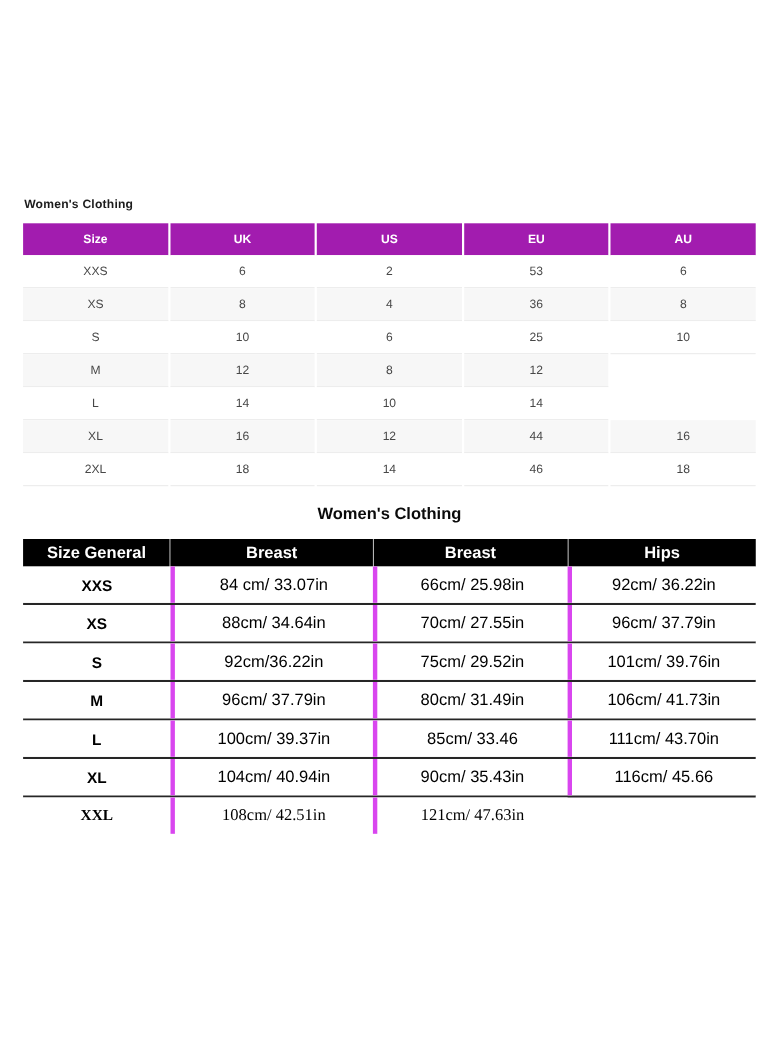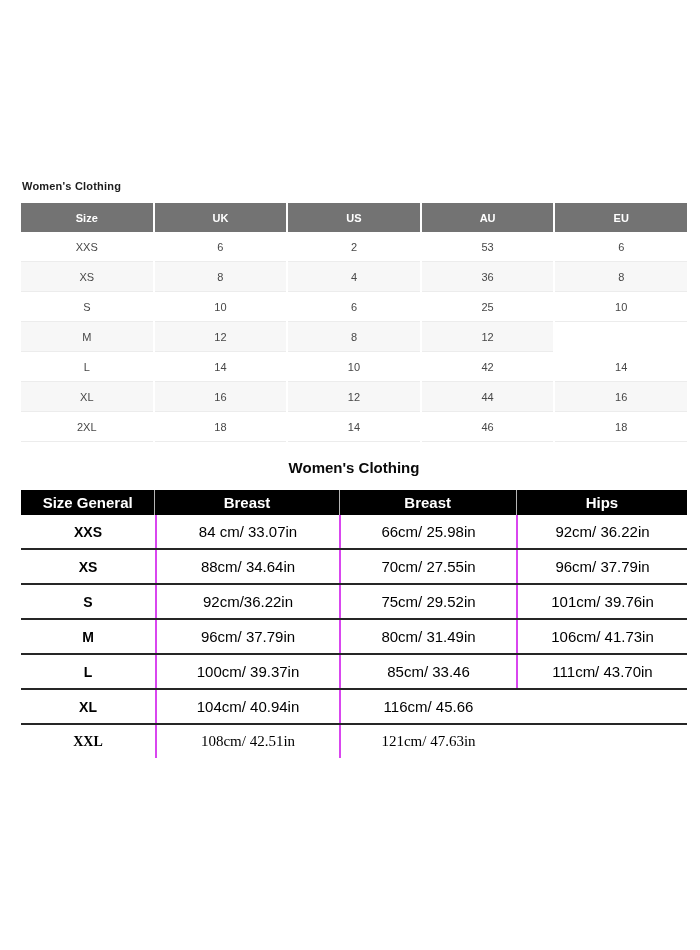--- a/index.html
+++ b/index.html
@@ -31,21 +31,21 @@
     left: 21px;
     top: 203px;
     width: 666px;
   }
   .t1-head {
     display: grid;
     grid-template-columns: repeat(5, 1fr);
     gap: 2px;
   }
   .t1-head .cell {
-    background: #737373;
+    background: #a21caf;
     color: #ffffff;
     height: 29px;
     display: flex;
     align-items: center;
     justify-content: center;
     font-size: 11px;
     font-weight: 700;
   }
   .t1-row {
     display: grid;
@@ -110,43 +110,43 @@
     font-family: Liberation Serif, serif;
   }
   .t2-row .cell {
     height: 33px;
     box-sizing: border-box;
     display: flex;
     align-items: center;
     justify-content: center;
     font-size: 15px;
     color: #000000;
-    border-left: 2px solid #d946ef;
+    border-left: 4px solid #d946ef;
     background: #ffffff;
   }
   .t2-row .cell:first-child {
     border-left: none;
     font-weight: 700;
     font-size: 14px;
   }
 </style>
 </head>
 <body>
 
 <div class="page">
 
   <div class="t1-title">Women's Clothing</div>
 
   <div class="t1">
     <div class="t1-head" id="t1-head">
         <div class="cell">Size</div>
         <div class="cell">UK</div>
         <div class="cell">US</div>
+        <div class="cell">EU</div>
         <div class="cell">AU</div>
-        <div class="cell">EU</div>
       </div>
     <div id="t1-body">
         <div class="t1-row">
           <div class="cell">XXS</div>
           <div class="cell">6</div>
           <div class="cell">2</div>
           <div class="cell">53</div>
           <div class="cell">6</div>
         </div>
         <div class="t1-row">
@@ -166,21 +166,20 @@
         <div class="t1-row">
           <div class="cell">M</div>
           <div class="cell">12</div>
           <div class="cell">8</div>
           <div class="cell">12</div>
         </div>
         <div class="t1-row">
           <div class="cell">L</div>
           <div class="cell">14</div>
           <div class="cell">10</div>
-          <div class="cell">42</div>
           <div class="cell">14</div>
         </div>
         <div class="t1-row">
           <div class="cell">XL</div>
           <div class="cell">16</div>
           <div class="cell">12</div>
           <div class="cell">44</div>
           <div class="cell">16</div>
         </div>
         <div class="t1-row">
@@ -229,20 +228,21 @@
         </div>
         <div class="t2-row">
           <div class="cell">L</div>
           <div class="cell">100cm/ 39.37in</div>
           <div class="cell">85cm/ 33.46</div>
           <div class="cell">111cm/ 43.70in</div>
         </div>
         <div class="t2-row">
           <div class="cell">XL</div>
           <div class="cell">104cm/ 40.94in</div>
+          <div class="cell">90cm/ 35.43in</div>
           <div class="cell">116cm/ 45.66</div>
         </div>
         <div class="t2-row">
           <div class="cell">XXL</div>
           <div class="cell">108cm/ 42.51in</div>
           <div class="cell">121cm/ 47.63in</div>
         </div>
       </div>
   </div>
 

